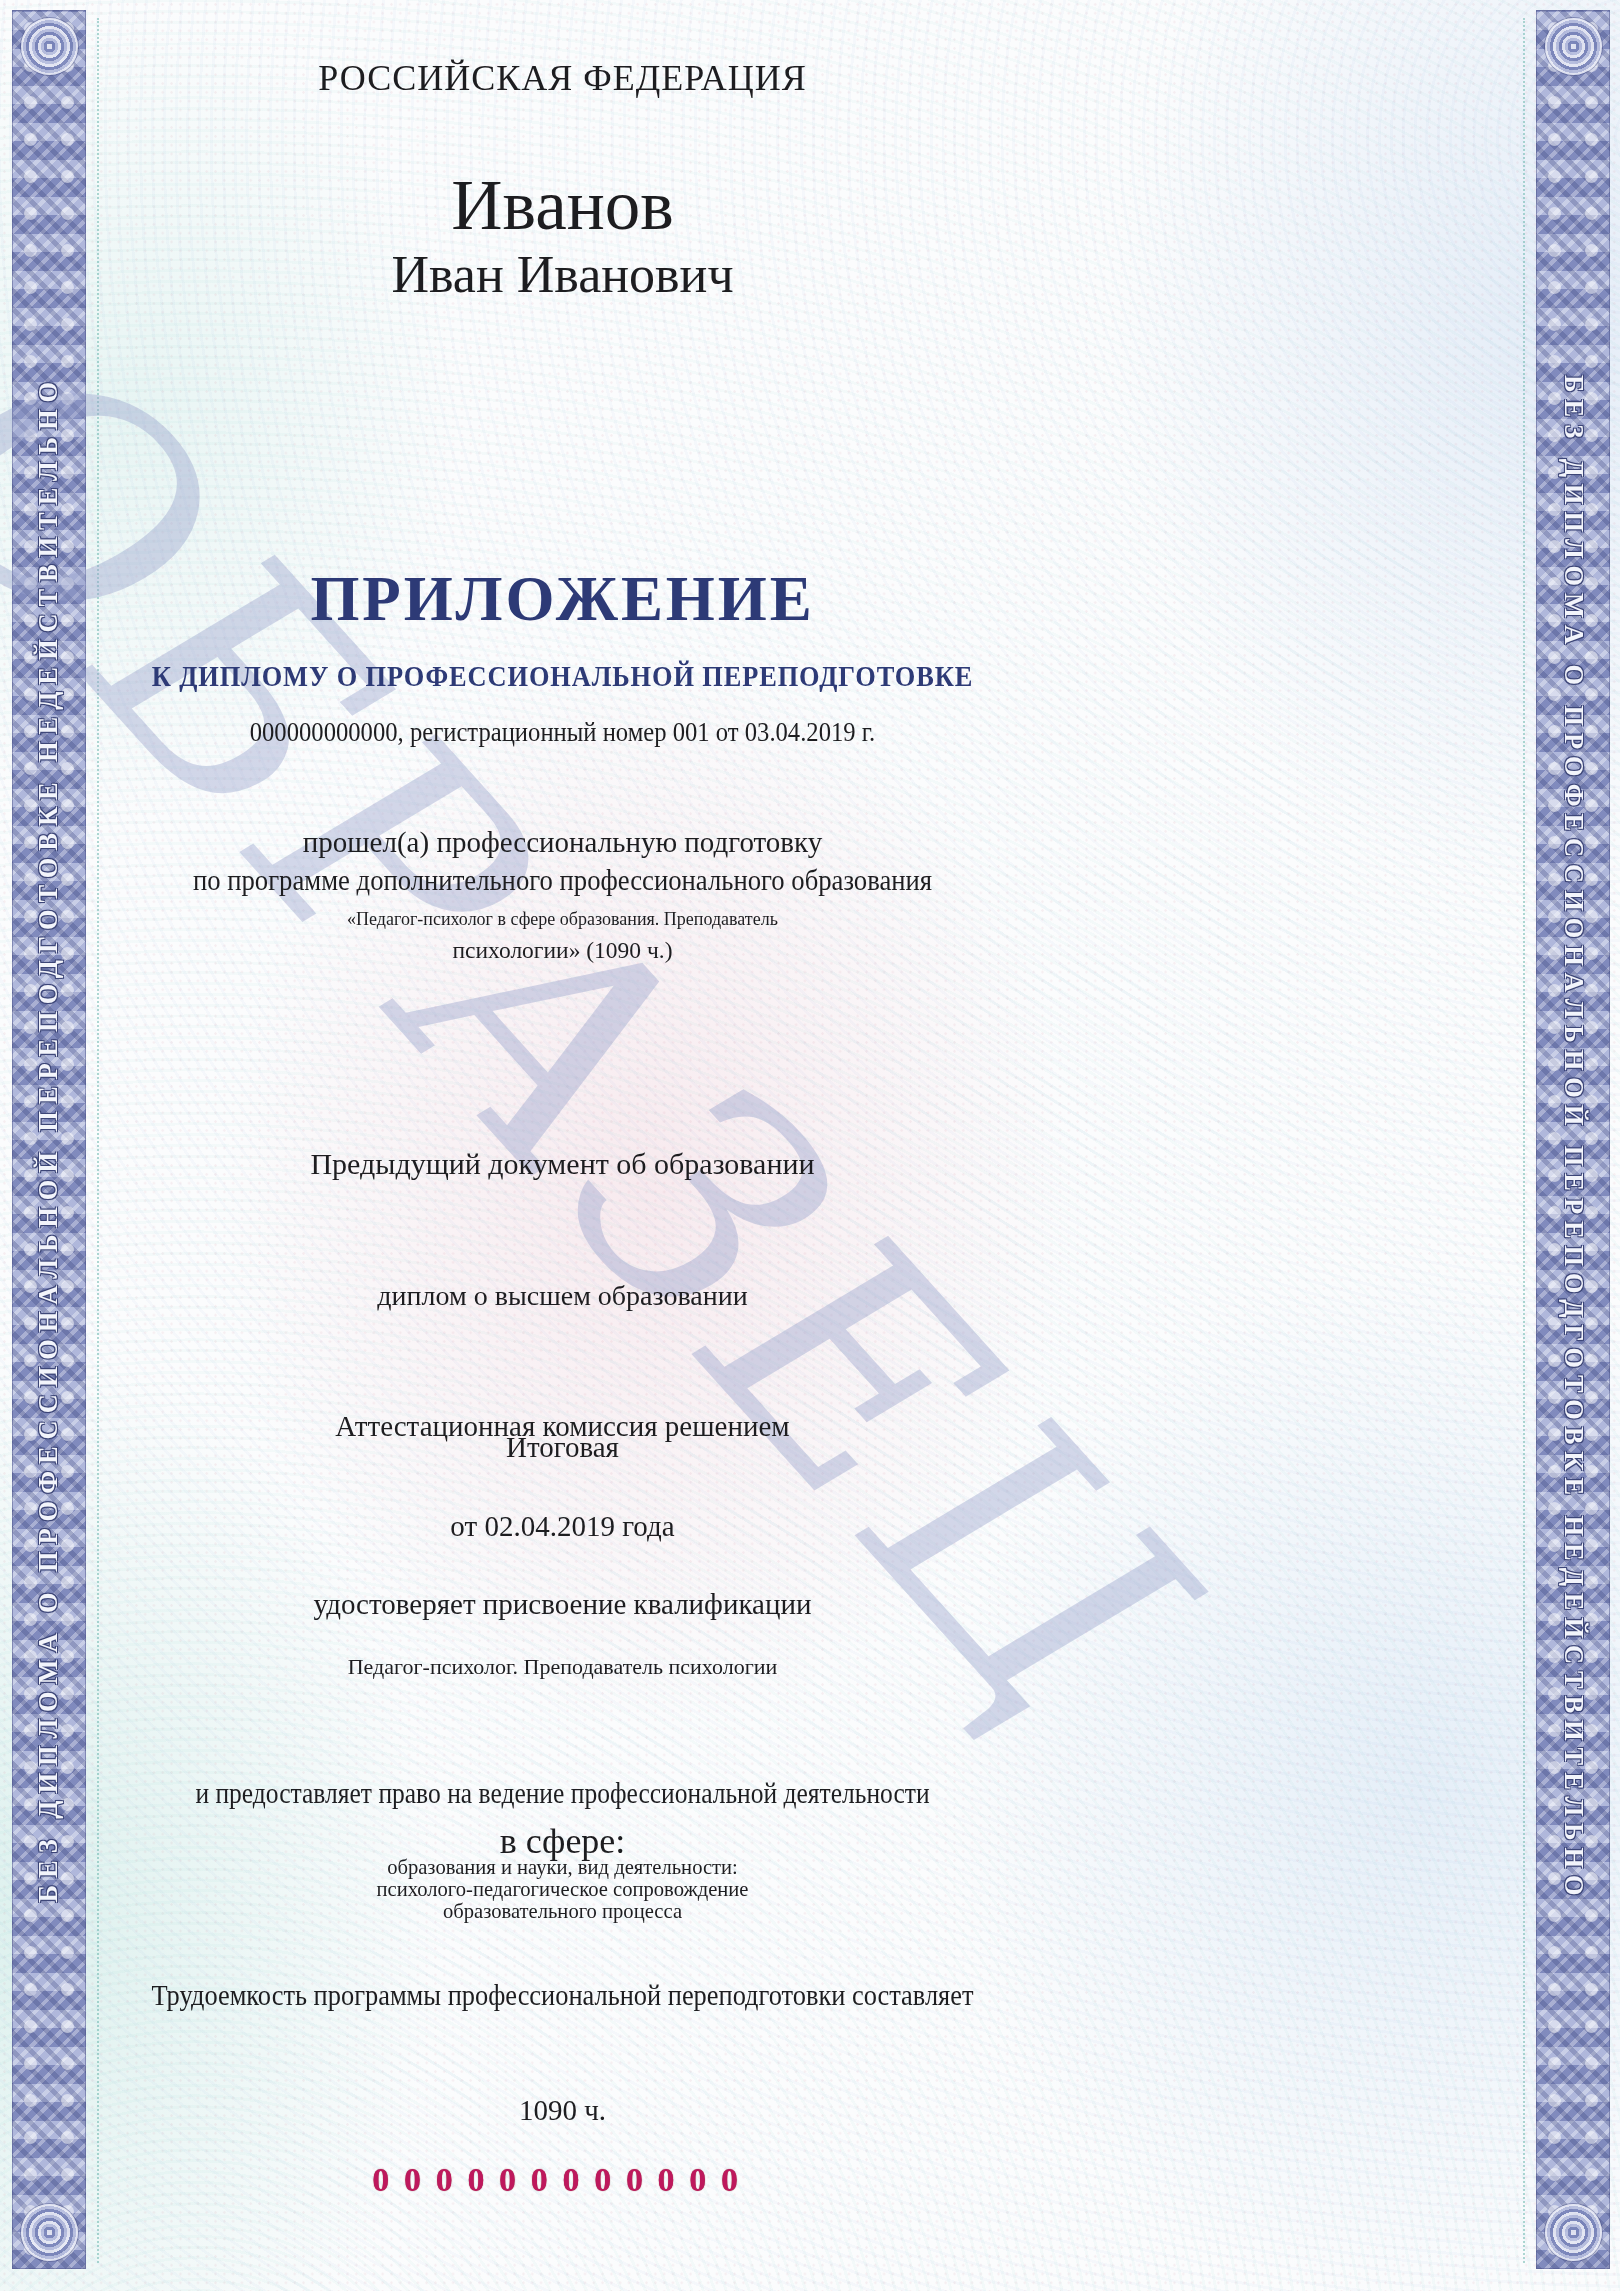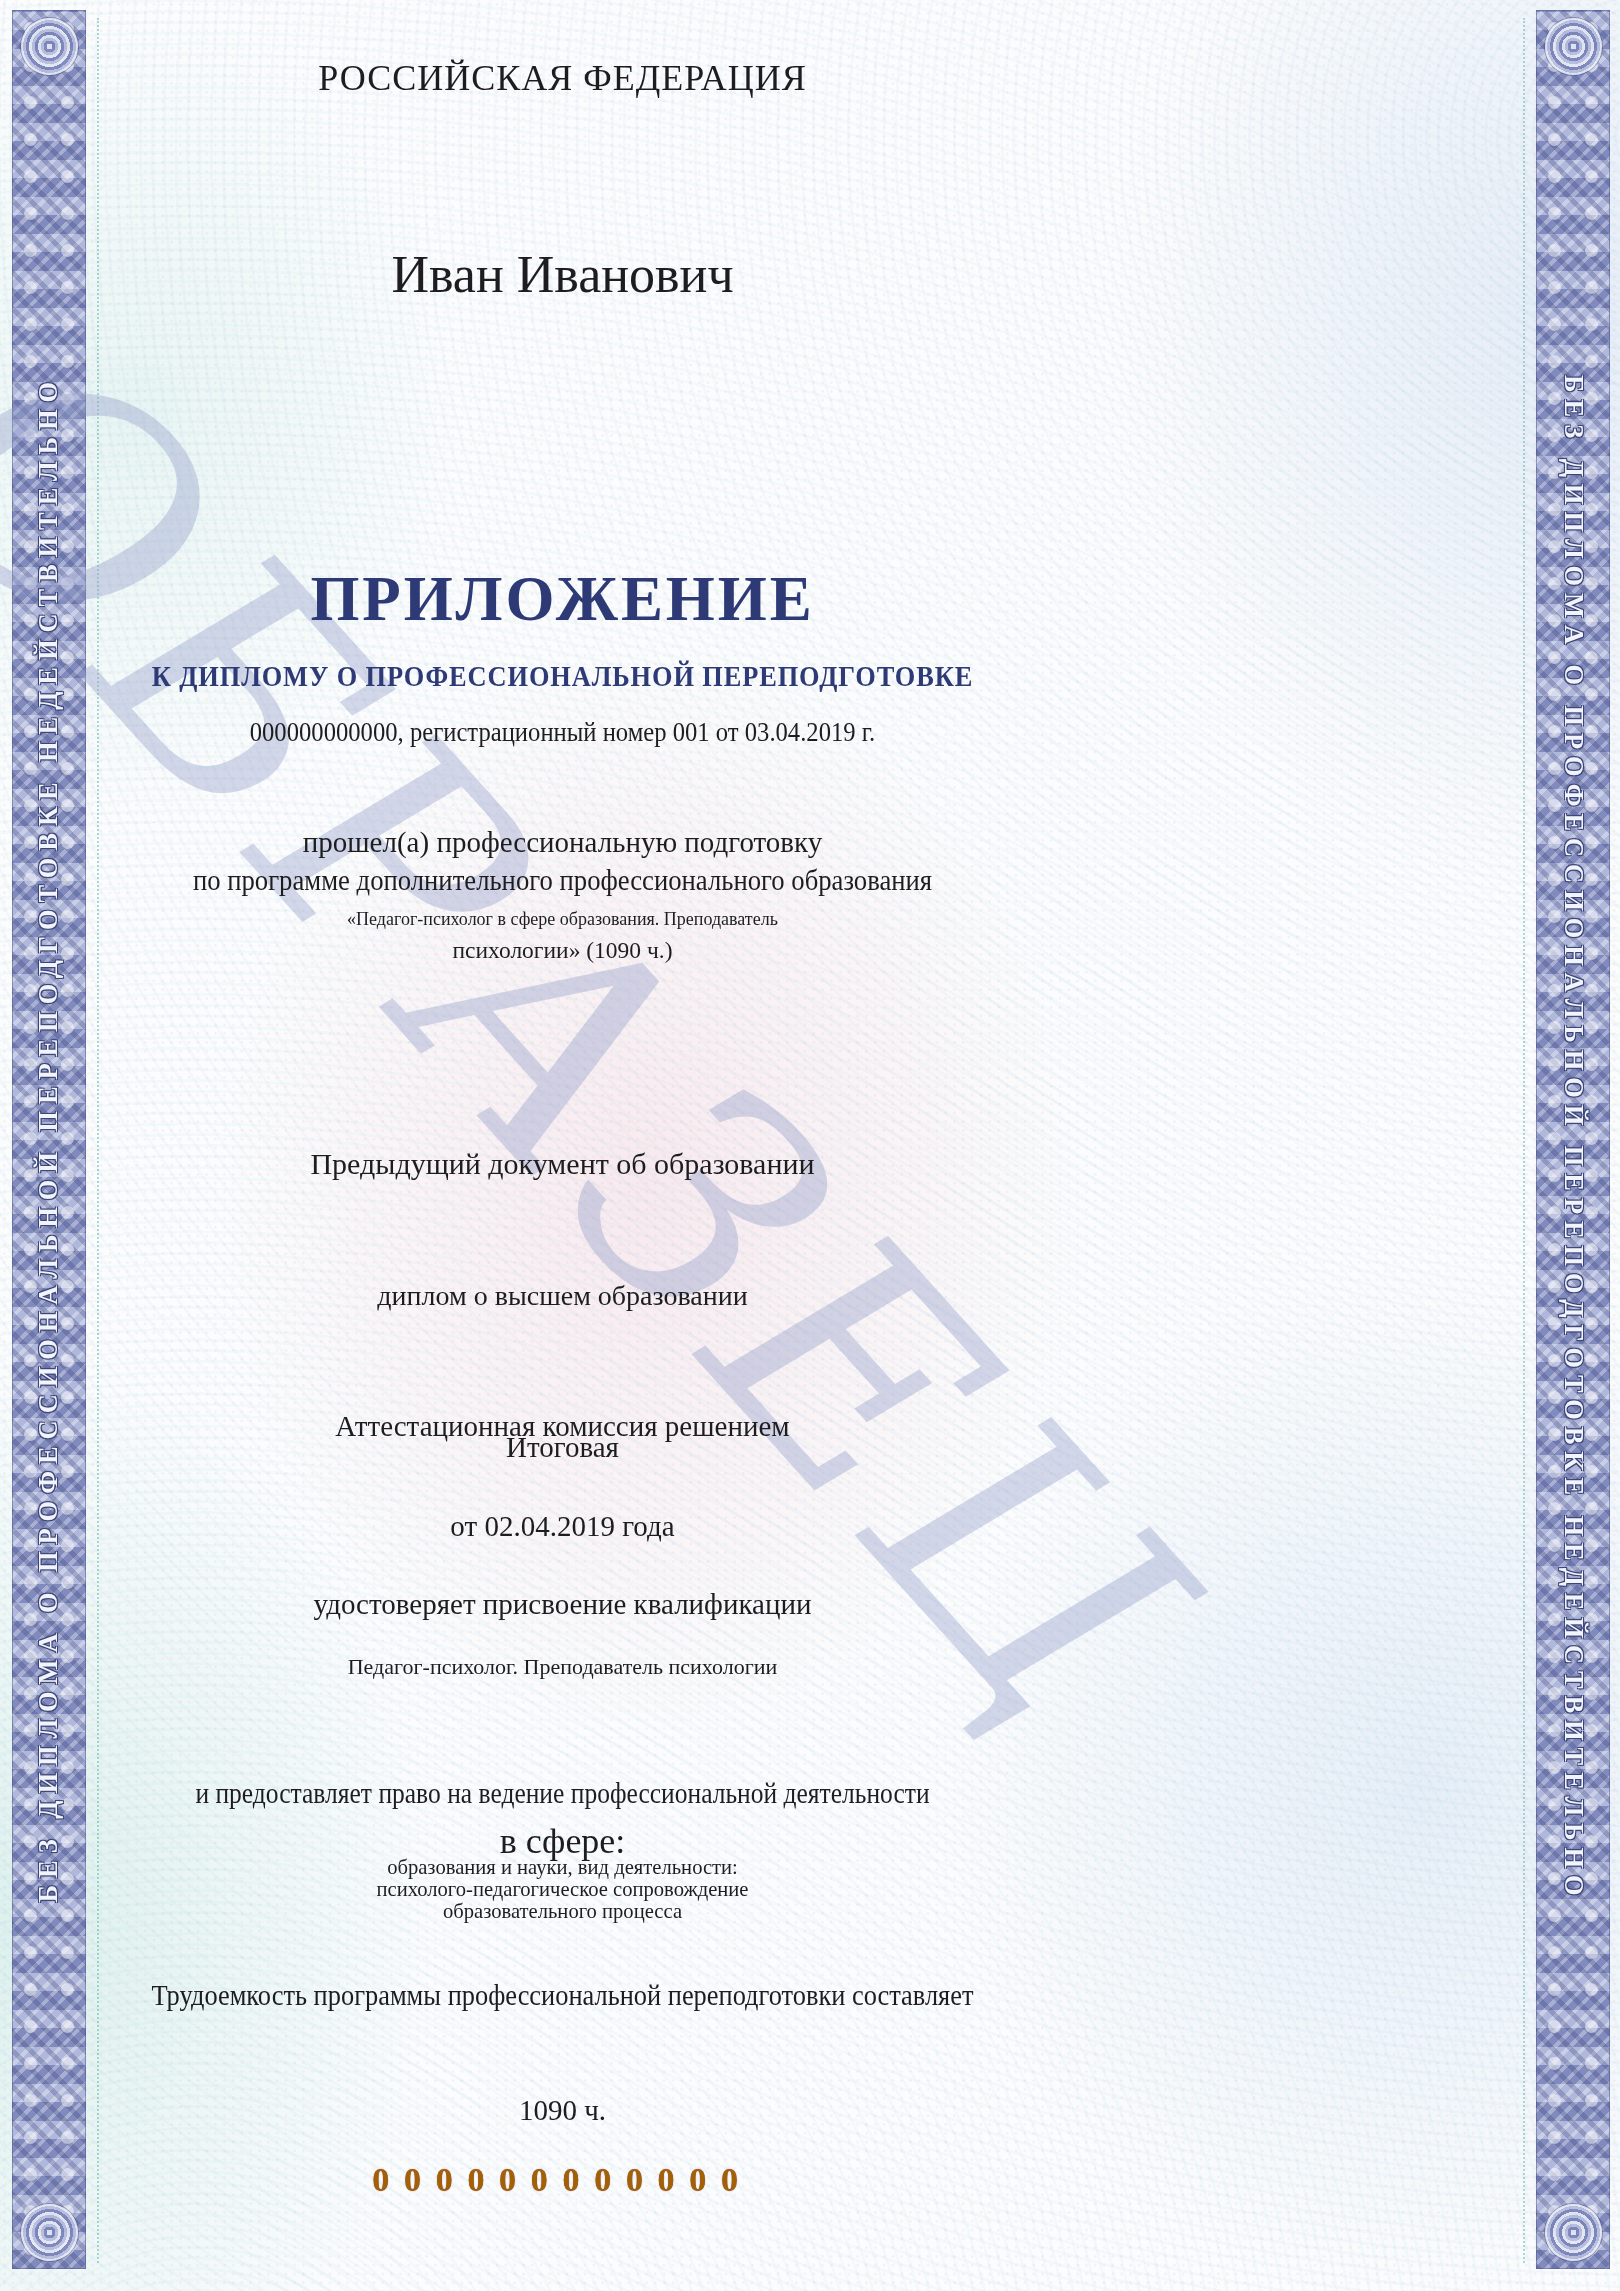--- a/index.html
+++ b/index.html
@@ -104,21 +104,21 @@
   .qual-value{top:1654px;font-size:22px;}
   .rights1{top:1777px;font-size:29px;}
   .rights2{top:1820px;font-size:36px;}
   .sphere1{top:1856px;font-size:20.6px;}
   .sphere2{top:1878px;font-size:20.6px;}
   .sphere3{top:1900px;font-size:20.6px;}
   .workload{top:1978px;font-size:30px;}
   .hours{top:2094px;font-size:29px;}
   .serial{
     top:2161px;font-size:34px;font-weight:bold;letter-spacing:14.7px;
-    color:#a16207;text-shadow:0 0 1px #8e3340;
+    color:#be185d;text-shadow:0 0 1px #8e3340;
   }
 </style>
 </head>
 <body>
 
 <div class="page">
   <div class="bg"></div>
   <div class="bg-dots"></div>
   <div class="bg-waves"></div>
 
@@ -129,20 +129,21 @@
     <span class="strip-text">БЕЗ ДИПЛОМА О ПРОФЕССИОНАЛЬНОЙ ПЕРЕПОДГОТОВКЕ НЕДЕЙСТВИТЕЛЬНО</span>
   </div>
   <div class="rule left"></div>
   <div class="rule right"></div>
 
   <div class="watermark">ОБРАЗЕЦ</div>
 
   <div class="content">
     <div class="line country">РОССИЙСКАЯ ФЕДЕРАЦИЯ</div>
 
+    <div class="line name1">Иванов</div>
     <div class="line name2">Иван Иванович</div>
 
     <div class="line doc-title navy">ПРИЛОЖЕНИЕ</div>
     <div class="line doc-subtitle navy cond88">К ДИПЛОМУ О ПРОФЕССИОНАЛЬНОЙ ПЕРЕПОДГОТОВКЕ</div>
     <div class="line registration cond88">000000000000, регистрационный номер 001 от 03.04.2019 г.</div>
 
     <div class="line training1">прошел(а) профессиональную подготовку</div>
     <div class="line training2 cond92">по программе дополнительного профессионального образования</div>
     <div class="line program1">«Педагог-психолог в сфере образования. Преподаватель</div>
     <div class="line program2">психологии» (1090 ч.)</div>

